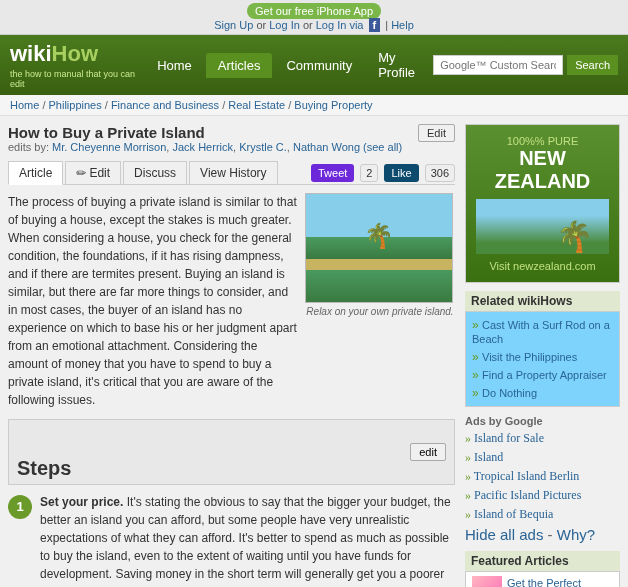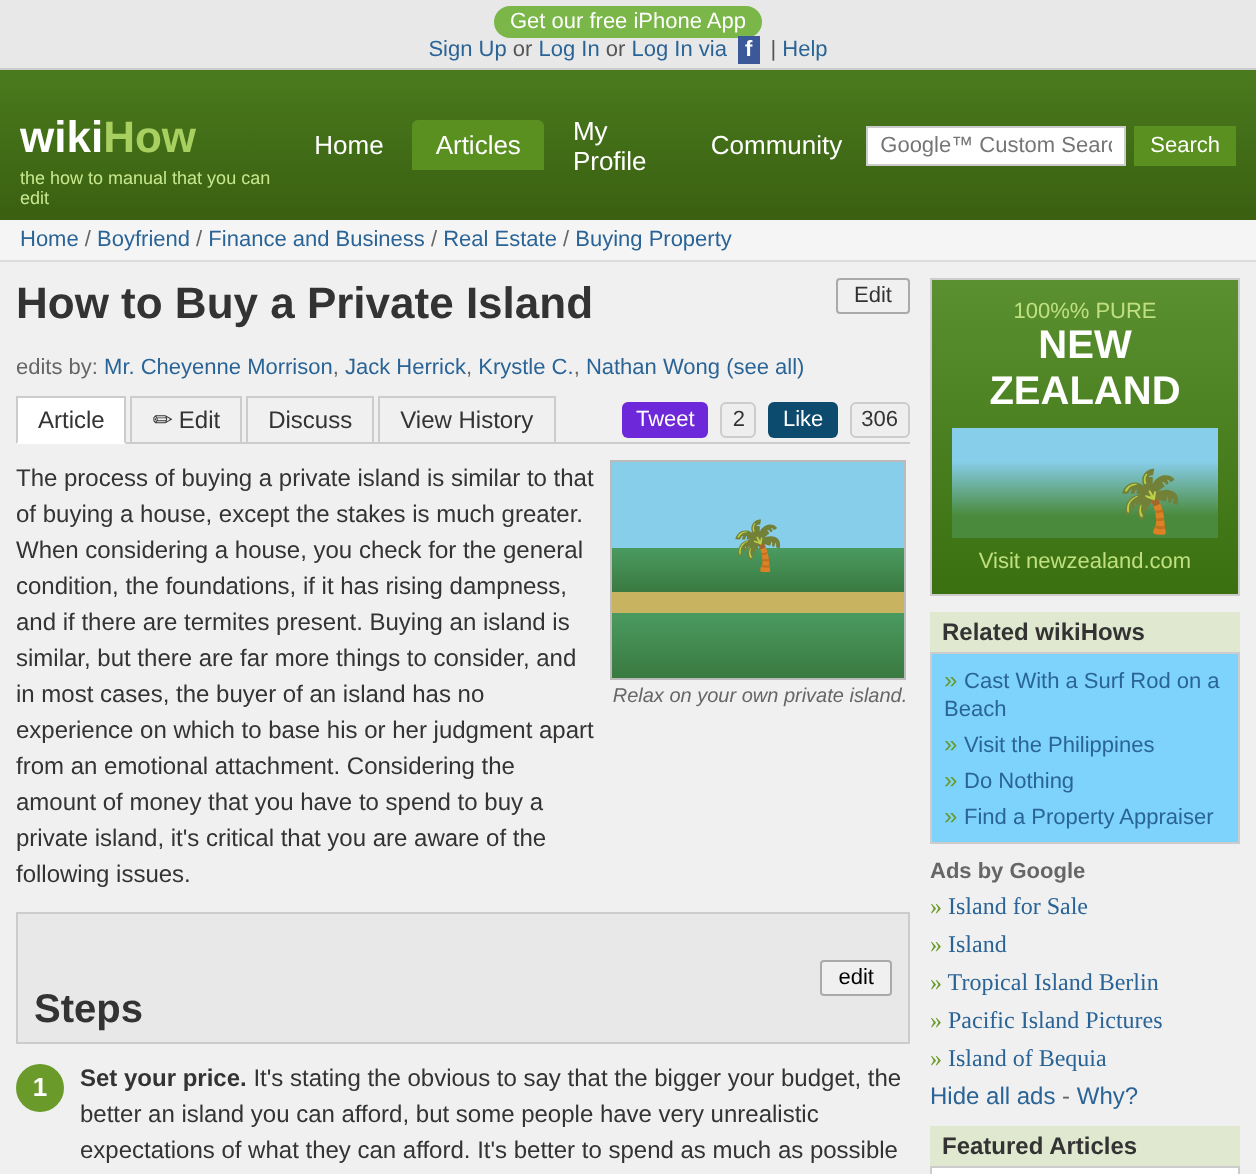--- a/index.html
+++ b/index.html
@@ -27,21 +27,21 @@
     #top-bar-right span { color: #555; }
 
     
     #header {
       background: linear-gradient(to bottom, #4a7a1e, #3a6010);
       padding: 6px 10px;
       display: flex;
       align-items: center;
       justify-content: space-between;
     }
-    #logo { display: flex; align-items: flex-end; margin-top: 15px; }
+    #logo { display: flex; align-items: flex-end; }
     #logo .wiki { font-size: 22px; font-weight: bold; color: #fff; }
     #logo .how { font-size: 22px; font-weight: bold; color: #a8d060; }
     #logo-tagline { font-size: 9px; color: #c8e890; margin-top: 2px; }
     #nav { display: flex; gap: 2px; align-items: center; }
     .nav-item {
       color: white;
       padding: 5px 12px;
       font-size: 13px;
       cursor: pointer;
       border-radius: 3px 3px 0 0;
@@ -76,21 +76,21 @@
     }
     #breadcrumb a { color: #2a6496; text-decoration: none; }
 
     
     #main { display: flex; padding: 8px; gap: 10px; }
     #content { flex: 1; min-width: 0; }
     #sidebar { width: 155px; flex-shrink: 0; }
 
     
     #article-header { margin-bottom: 6px; }
-    #article-title { font-size: 22px; font-weight: bold; color: #333; margin-bottom: 13px; }
+    #article-title { font-size: 15px; font-weight: bold; color: #333; margin-bottom: 0; }
     #article-editors { font-size: 11px; color: #666; margin-bottom: 8px; }
     #article-editors a { color: #2a6496; text-decoration: none; }
 
     
     #tabs { display: flex; align-items: center; border-bottom: 1px solid #ccc; margin-bottom: 8px; gap: 2px; }
     .tab {
       padding: 4px 10px;
       font-size: 12px;
       cursor: pointer;
       border: 1px solid #ccc;
@@ -206,21 +206,21 @@
     #related-wikihows ul { list-style: none; padding: 4px 6px; background: #7dd3fc; border: 1px solid #ccc; border-top: none; }
     #related-wikihows ul li { padding: 2px 0; }
     #related-wikihows ul li::before { content: "» "; color: #6a9a2a; }
     #related-wikihows ul li a { color: #2a6496; text-decoration: none; font-size: 11px; }
 
     #ads-google-sidebar { margin-bottom: 8px; }
     #ads-google-sidebar h3 { font-size: 11px; color: #666; margin-bottom: 4px; }
     .sidebar-ad-item { font-size: 12px; margin-bottom: 4px; font-family: Liberation Serif, serif; }
     .sidebar-ad-item a { color: #2a6496; text-decoration: none; }
     .sidebar-ad-item a::before { content: "» "; color: #6a9a2a; }
-    #hide-ads { font-size: 12px; color: #666; margin-top: 0; }
+    #hide-ads { font-size: 15px; color: #666; margin-top: 0; }
     #hide-ads a { color: #2a6496; text-decoration: none; }
 
     #featured-articles h3 { font-size: 12px; font-weight: bold; background: #e0e8d0; padding: 3px 6px; border-bottom: 1px solid #ccc; }
     .featured-item { display: flex; gap: 5px; padding: 4px 6px; border-bottom: 1px solid #eee; background: white; border: 1px solid #ccc; border-top: none; }
     .featured-thumb {
       width: 30px;
       height: 30px;
       background: #ddd;
       flex-shrink: 0;
     }
@@ -278,32 +278,32 @@
   <div>
     <div id="logo">
       <span class="wiki">wiki</span>
         <span class="how">How</span>
     </div>
     <div id="logo-tagline">the how to manual that you can edit</div>
   </div>
   <div id="nav">
     <a class="nav-item">Home</a>
     <a class="nav-item active">Articles</a>
+    <a class="nav-item">Community</a>
     <a class="nav-item">My Profile</a>
-    <a class="nav-item">Community</a>
   </div>
   <div id="search-area">
     <input id="search-box" type="text" placeholder="Google™ Custom Search" style="">
     <button id="search-btn">Search</button>
   </div>
 </div>
 
 <div id="breadcrumb">
   <a>Home</a> /
-  <a>Boyfriend</a> /
+  <a>Philippines</a> /
   <a>Finance and Business</a> /
   <a>Real Estate</a> /
   <a>Buying Property</a>
 </div>
 
 <div id="main">
 
   <div id="content">
 
     <div id="article-header">
@@ -377,22 +377,22 @@
         </div>
         <div class="visit">Visit newzealand.com</div>
       </div>
     </div>
 
     <div id="related-wikihows">
       <h3>Related wikiHows</h3>
       <ul>
         <li><a>Cast With a Surf Rod on a Beach</a></li>
         <li><a>Visit the Philippines</a></li>
+        <li><a>Find a Property Appraiser</a></li>
         <li><a>Do Nothing</a></li>
-        <li><a>Find a Property Appraiser</a></li>
       </ul>
     </div>
 
     <div id="ads-google-sidebar">
       <h3>Ads by Google</h3>
       <div class="sidebar-ad-item"><a>Island for Sale</a></div>
       <div class="sidebar-ad-item"><a>Island</a></div>
       <div class="sidebar-ad-item"><a>Tropical Island Berlin</a></div>
       <div class="sidebar-ad-item"><a>Pacific Island Pictures</a></div>
       <div class="sidebar-ad-item"><a>Island of Bequia</a></div>

